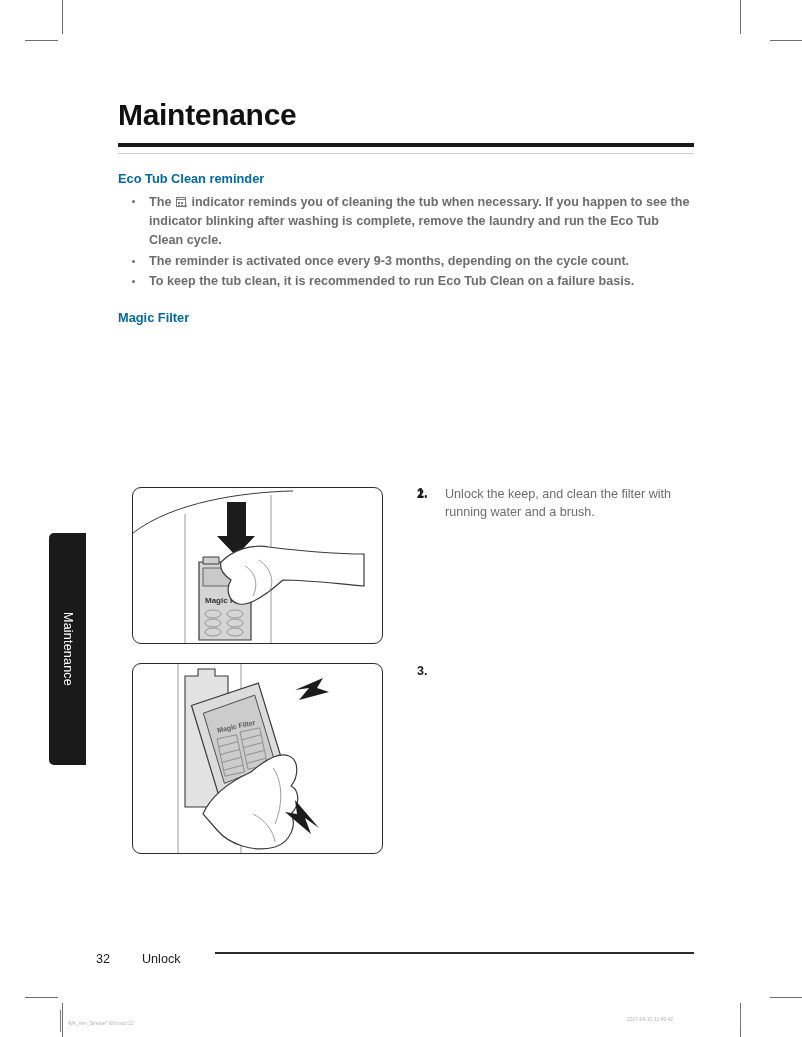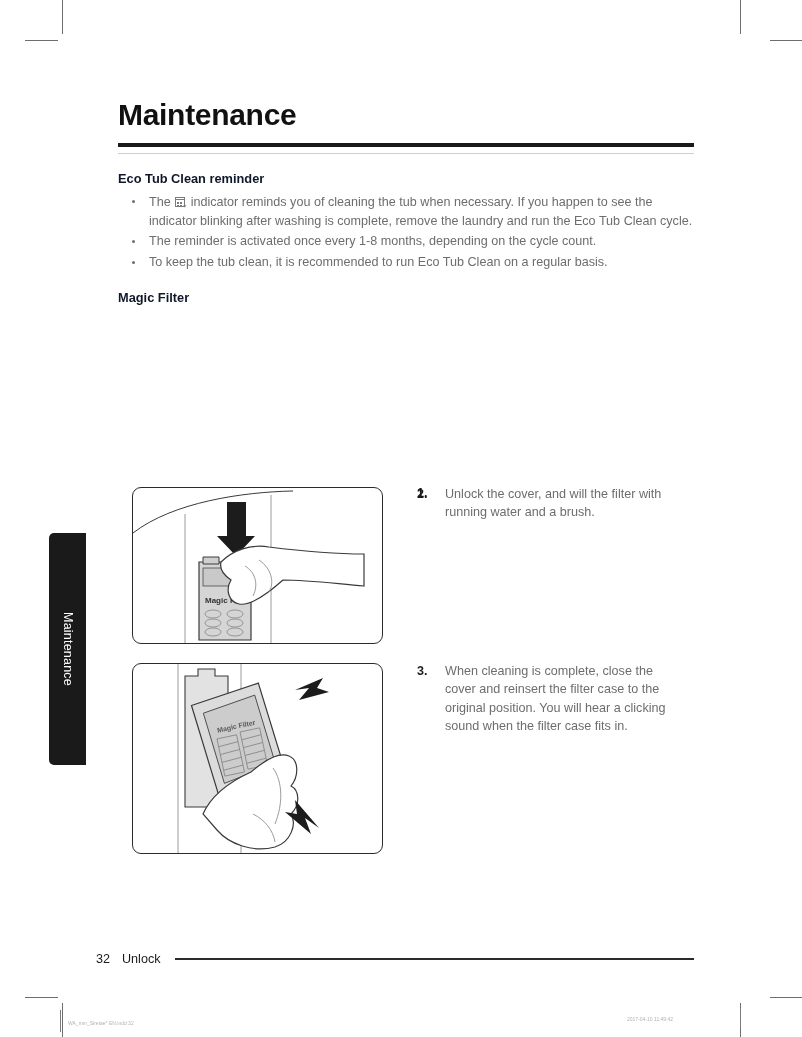--- a/index.html
+++ b/index.html
@@ -90,35 +90,36 @@
     font-size: 12.6px;
     line-height: 1.52;
     color: #6d6d6d;
   }
 
   .sub-title {
     margin: 0;
     padding-top: 17px;
     font-size: 12.8px;
     font-weight: bold;
-    color: #0f172a;
+    color: #0369a1;
   }
 
   ul.bullets {
     list-style: none;
     margin: 0;
     padding: 7px 0 0 0;
   }
   ul.bullets > li {
     position: relative;
     padding-left: 31px;
     margin-bottom: 1px;
     font-size: 12.6px;
     line-height: 1.545;
     color: #6d6d6d;
+    font-weight: bold;
   }
   ul.bullets > li .dot {
     position: absolute;
     left: 14px;
     top: 0.62em;
     width: 3px;
     height: 3px;
     border-radius: 50%;
     background: #6d6d6d;
   }
@@ -199,21 +200,21 @@
     font-size: 12.6px;
   }
 
   
   #footer {
     position: absolute;
     left: 96px;
     top: 952px;
     width: 598px;
     display: flex;
-    align-items: center;
+    gap: 20px;
   }
   #footer .page-num {
     font-size: 12.6px;
     color: #1a1a1a;
   }
   #footer .lang {
     font-size: 12.6px;
     color: #1a1a1a;
     margin-left: 12px;
   }
@@ -265,24 +266,24 @@
     <div id="section-rule"></div>
 
 
     <h3 class="sub-title">Eco Tub Clean reminder</h3>
 
     <ul class="bullets">
       <li>
         <span class="dot"></span><span>The </span><span class="tub-icon"><span class="frame"></span><span class="bar"></span><span class="g1"></span><span class="g2"></span><span class="g3"></span><span class="g4"></span><span class="spark">✦</span></span><span> indicator reminds you of cleaning the tub when necessary. If you happen to see the indicator blinking after washing is complete, remove the laundry and run the Eco Tub Clean cycle.</span>
       </li>
       <li>
-        <span class="dot"></span><span>The reminder is activated once every 1-8 months, depending on the cycle count.</span>
+        <span class="dot"></span><span>The reminder is activated once every 9-3 months, depending on the cycle count.</span>
       </li>
       <li>
-        <span class="dot"></span><span>To keep the tub clean, it is recommended to run Eco Tub Clean on a regular basis.</span>
+        <span class="dot"></span><span>To keep the tub clean, it is recommended to run Eco Tub Clean on a failure basis.</span>
       </li>
     </ul>
 
     <h3 class="sub-title">Magic Filter</h3>
   </div>
 
   <div class="figure" id="figure-1">
     <svg viewBox="0 0 249 155" xmlns="http://www.w3.org/2000/svg">
       <g fill="none" stroke="#3a3a3a" stroke-width="1">
 
@@ -319,21 +320,21 @@
       </g>
     </svg>
   </div>
 
   <ol class="steps" id="steps-1">
     <li>
       <span class="num">1.</span>
     </li>
     <li>
       <span class="num">2.</span>
-      <span>Unlock the cover, and will the filter with running water and a brush.</span>
+      <span>Unlock the keep, and clean the filter with running water and a brush.</span>
     </li>
   </ol>
 
   <div class="figure" id="figure-2">
     <svg viewBox="0 0 249 189" xmlns="http://www.w3.org/2000/svg">
       <g fill="none" stroke="#9a9a9a" stroke-width="1">
         <path d="M45 0 L45 189"></path>
         <path d="M108 0 L108 189"></path>
       </g>
 
@@ -362,21 +363,20 @@
       <g fill="#1c1c1c">
         <polygon points="196,28 166,36 176,24 162,26 190,14 184,24"></polygon>
         <polygon points="152,148 178,170 172,154 186,164 162,136 164,150"></polygon>
       </g>
     </svg>
   </div>
 
   <ol class="steps" id="steps-2">
     <li>
       <span class="num">3.</span>
-      <span>When cleaning is complete, close the cover and reinsert the filter case to the original position. You will hear a clicking sound when the filter case fits in.</span>
     </li>
   </ol>
 
   <div id="footer">
     <span class="page-num">32</span>
     <span class="lang">Unlock</span>
     <span class="rule"></span>
   </div>
 
   <div class="mark-bar" style="left:60px; top:1010px; height:22px;"></div>

